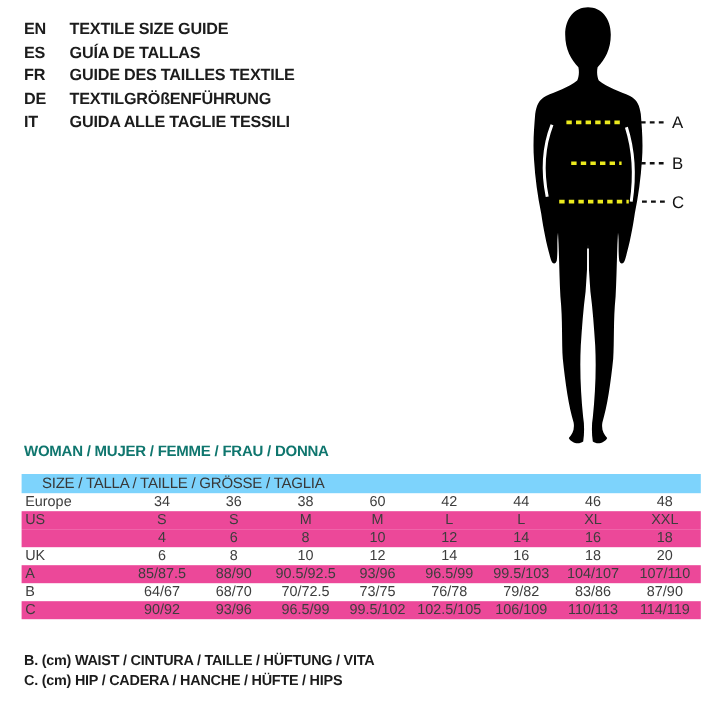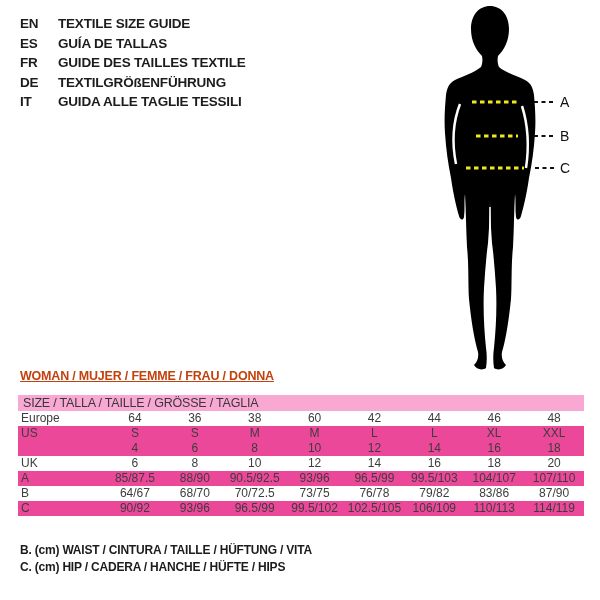--- a/index.html
+++ b/index.html
@@ -10,24 +10,24 @@
   }
   
   .lang-list{position:absolute;left:20px;top:14px;}
   .lang-row{display:flex;line-height:19.5px;font-size:13.5px;font-weight:bold;letter-spacing:-0.2px;color:#1c1c1c;}
   .lang-code{width:38px;flex:0 0 38px;}
   
   .figure-svg{position:absolute;left:438px;top:0px;}
   .marker-label{position:absolute;left:560px;font-size:14px;color:#111;letter-spacing:0.5px;}
   .marker-a{top:94px;} .marker-b{top:128px;} .marker-c{top:160px;}
   
-  .woman-title{position:absolute;left:20px;top:369px;font-size:12.5px;font-weight:bold;letter-spacing:-0.2px;color:#c2410c;text-decoration:underline;}
+  .woman-title{position:absolute;left:20px;top:369px;font-size:12.5px;font-weight:bold;letter-spacing:-0.2px;color:#0f766e;}
   
   .size-table{position:absolute;left:18px;top:395px;width:566px;font-size:12px;color:#3d3d3d;}
-  .table-header{background:#f9a8d4;height:16px;line-height:16px;padding-left:5px;font-size:12.5px;color:#383838;letter-spacing:-0.2px;}
+  .table-header{background:#7dd3fc;height:16px;line-height:16px;padding-left:17px;font-size:12.5px;color:#383838;letter-spacing:-0.2px;}
   .t-row{display:flex;height:15px;line-height:15px;}
   .t-row.shaded{background:#ec4899;}
   .t-label{flex:0 0 84px;padding-left:3px;}
   .t-cell{flex:1;text-align:center;}
   
   .legend{position:absolute;left:20px;top:542px;}
   .legend-line{font-size:12px;font-weight:bold;line-height:17px;letter-spacing:-0.2px;color:#1c1c1c;}
 </style>
 </head>
 <body>
@@ -114,21 +114,21 @@
 <span class="marker-label marker-b">B</span>
 <span class="marker-label marker-c">C</span>
 
 <div class="woman-title">WOMAN / MUJER / FEMME / FRAU / DONNA</div>
 
 <div class="size-table">
   <div class="table-header">SIZE / TALLA / TAILLE / GRÖSSE / TAGLIA</div>
 
   <div class="t-row">
     <span class="t-label">Europe</span>
-    <span class="t-cell">64</span>
+    <span class="t-cell">34</span>
     <span class="t-cell">36</span>
     <span class="t-cell">38</span>
     <span class="t-cell">60</span>
     <span class="t-cell">42</span>
     <span class="t-cell">44</span>
     <span class="t-cell">46</span>
     <span class="t-cell">48</span>
   </div>
 
   <div class="t-row shaded">

